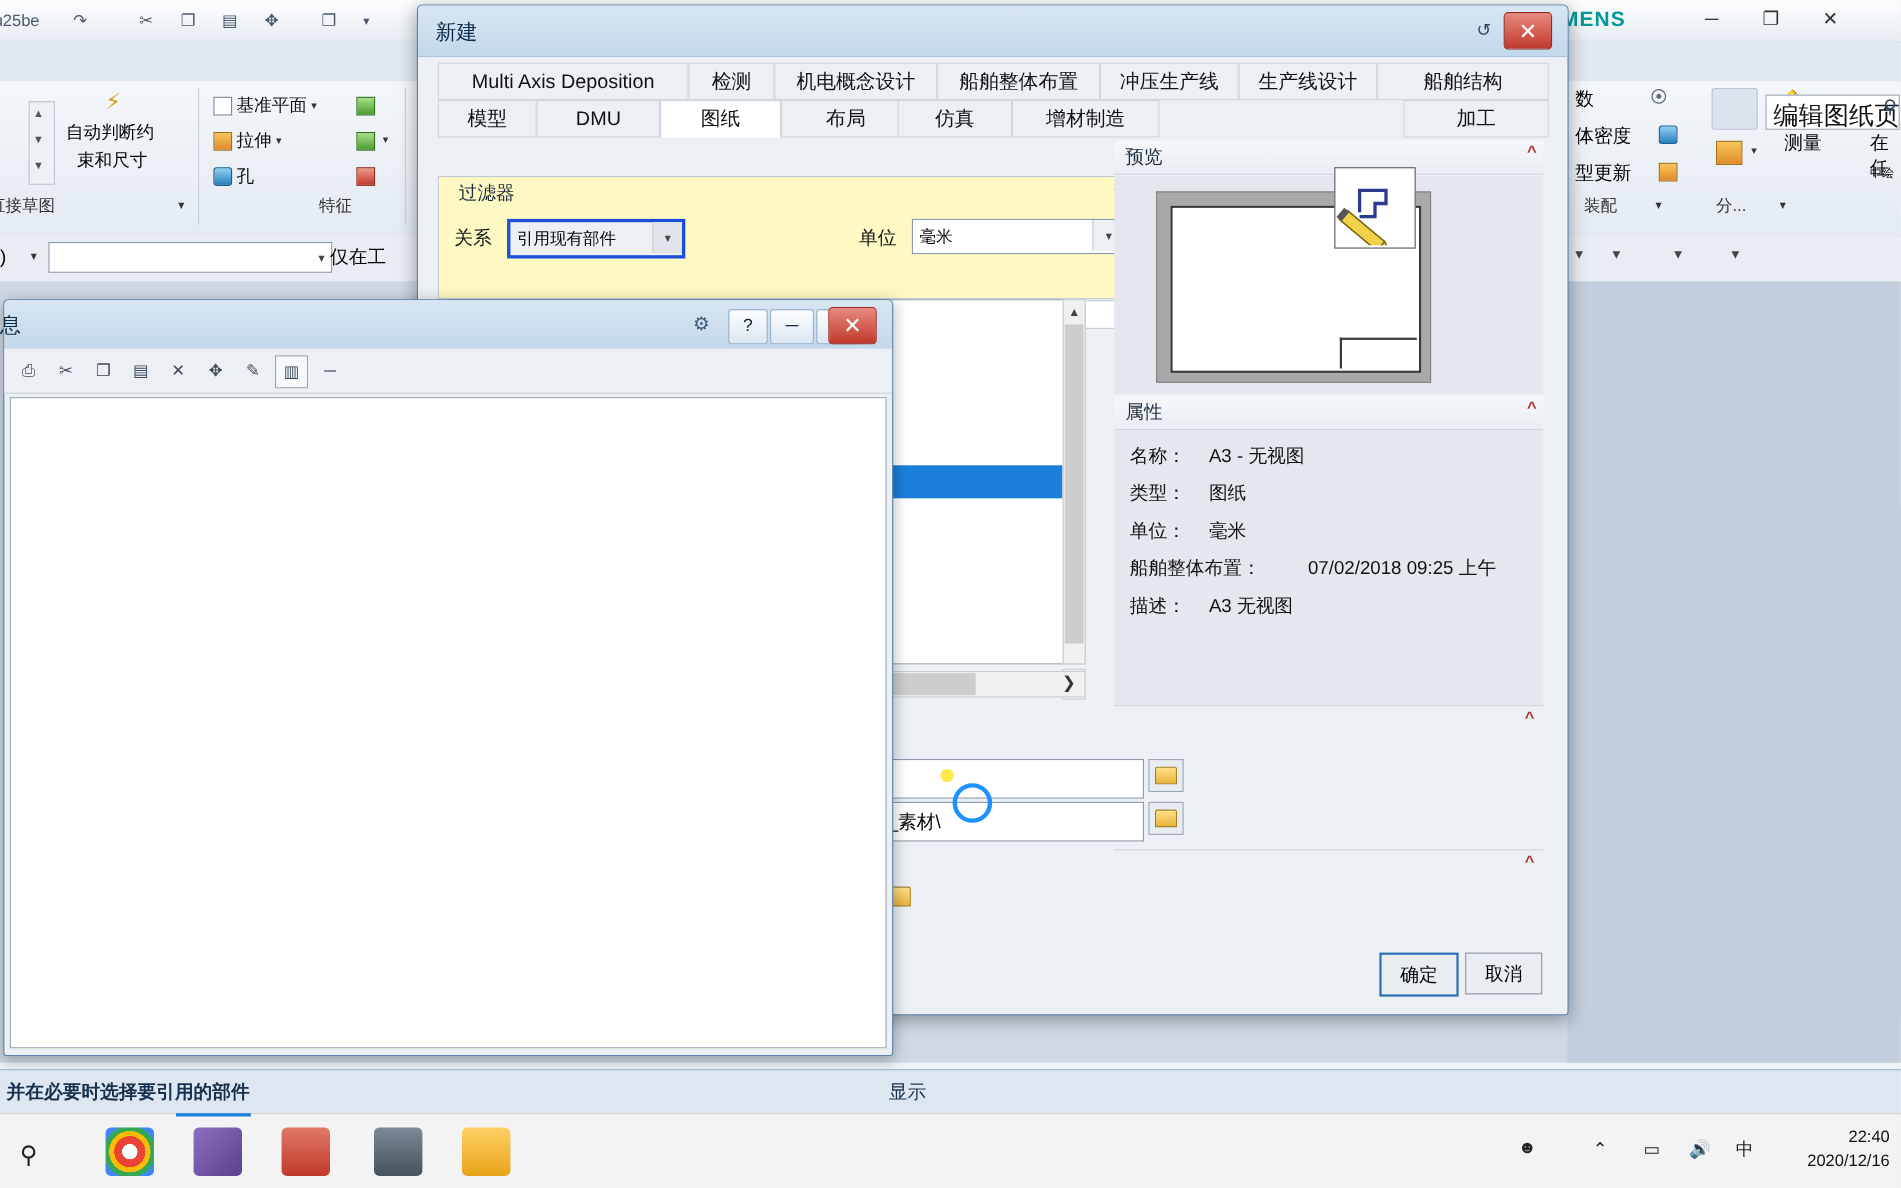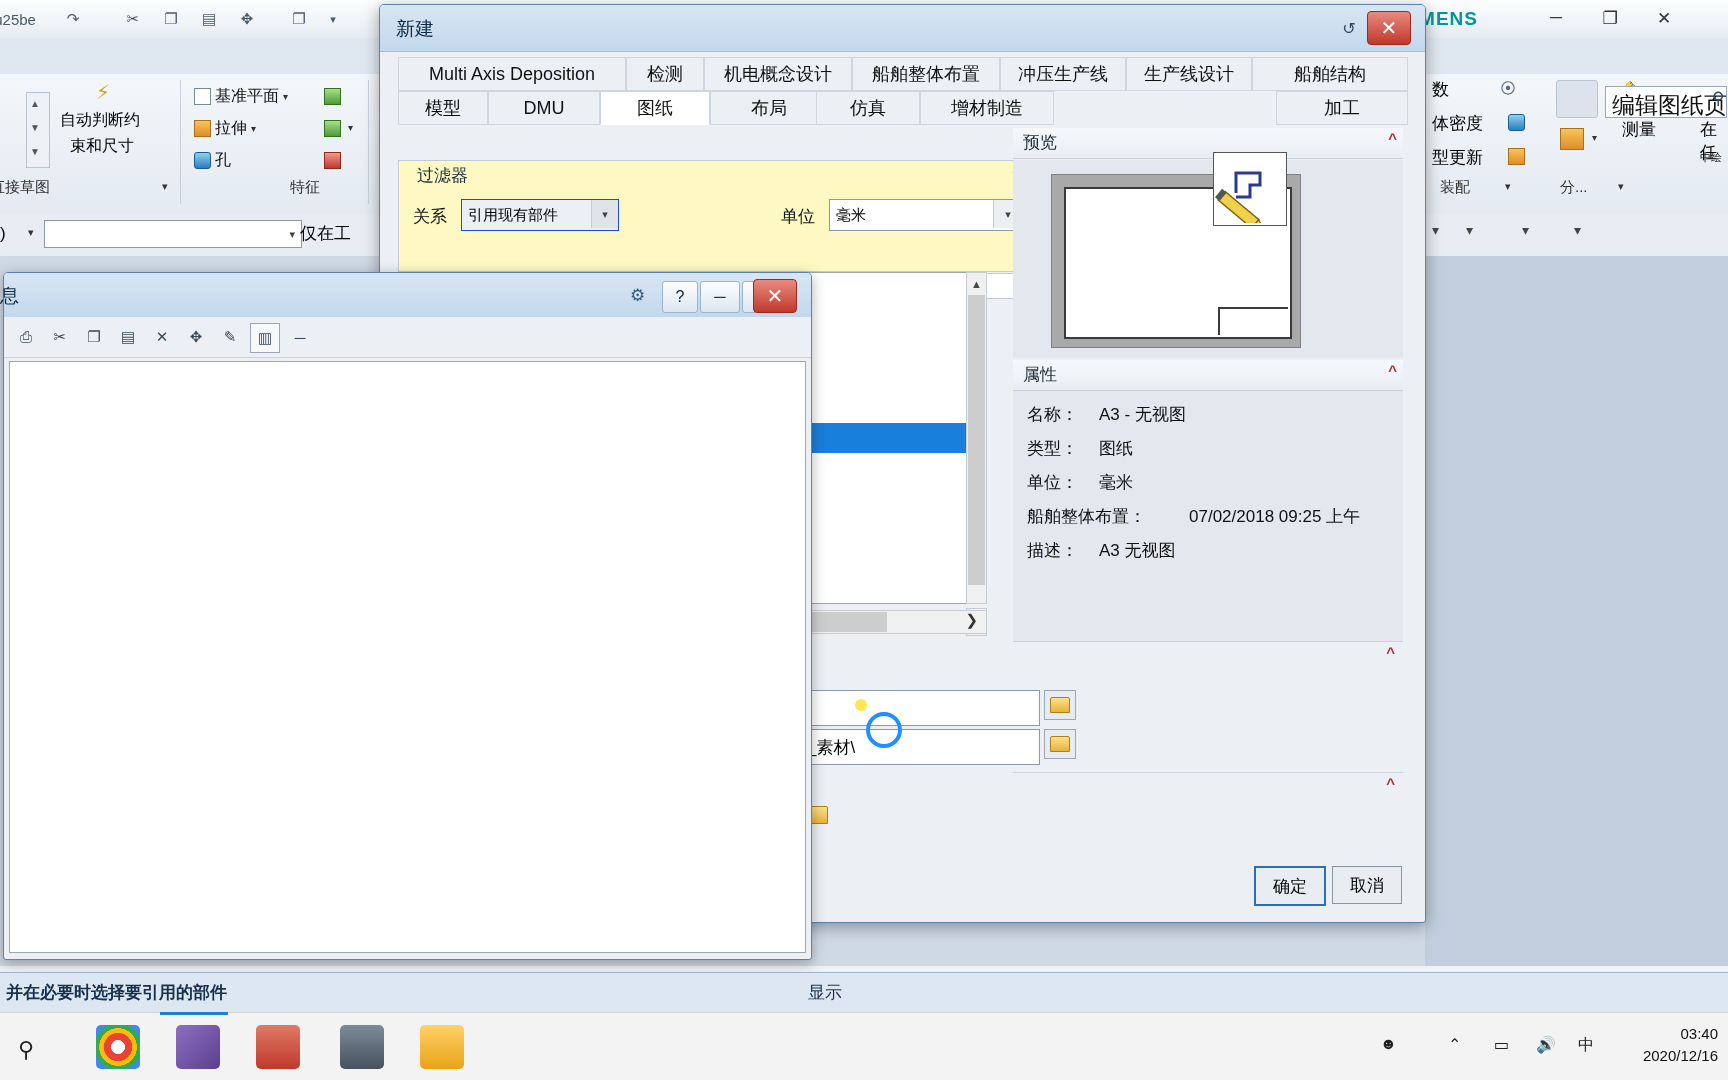--- a/index.html
+++ b/index.html
@@ -257,21 +257,21 @@
     <span class="ttab" style="left:878px;top:34px;width:132px">加工</span>
   </div>
 
 
   <div class="panel" style="left:18px;top:155px;width:628px;height:110px;">
     <div class="sect-hdr" style="left:0;top:0;width:628px;border-bottom:none;">
       <span class="t" style="left:18px">过滤器</span>
       <span class="chev">^</span>
     </div>
     <span class="lbl" style="left:14px;top:44px">关系</span>
-    <div class="combo" style="position:absolute;left:62px;top:38px;width:144px;height:30px;border:1px solid #1d4ed8;background:#eceff3;text-align:right;">
+    <div class="combo" style="position:absolute;left:62px;top:38px;width:144px;height:30px;border:3px solid #1d4ed8;background:#eceff3;text-align:right;">
       <span>引用现有部件</span>
       <span style="position:absolute;right:0;top:0;width:26px;height:28px;background:#e0e4ea;border-left:1px solid #c5cbd4;display:flex;align-items:center;justify-content:center;font-size:11px;color:#444">▾</span>
     </div>
     <span class="lbl" style="left:382px;top:44px">单位</span>
     <div class="combo" style="position:absolute;left:430px;top:38px;width:180px;height:30px;border:1px solid #8a9aac;background:#fff;">
       <span>毫米</span>
       <span style="position:absolute;right:0;top:0;width:28px;height:28px;background:#eceff3;border-left:1px solid #c5cbd4;display:flex;align-items:center;justify-content:center;font-size:11px;color:#444">▾</span>
     </div>
   </div>
 
@@ -439,17 +439,17 @@
   <span class="tb-ico" style="left:256px;background:linear-gradient(#e07a66,#c0392b)"></span>
   <span class="tb-ico" style="left:340px;background:linear-gradient(#7d8a97,#46525e)"></span>
   <span class="tb-ico" style="left:420px;background:linear-gradient(#ffd166,#e8a317)"></span>
 
   <span class="tray" style="left:1380px">☻</span>
   <span class="tray" style="left:1448px">⌃</span>
   <span class="tray" style="left:1494px">▭</span>
   <span class="tray" style="left:1536px">🔊</span>
   <span class="tray" style="left:1578px">中</span>
   <div id="clock">
-    <div>03:40</div>
+    <div>22:40</div>
     <div>2020/12/16</div>
   </div>
 </div>
 <div id="tb-active-underline" style="left:160px"></div>
 
 </body></html>

